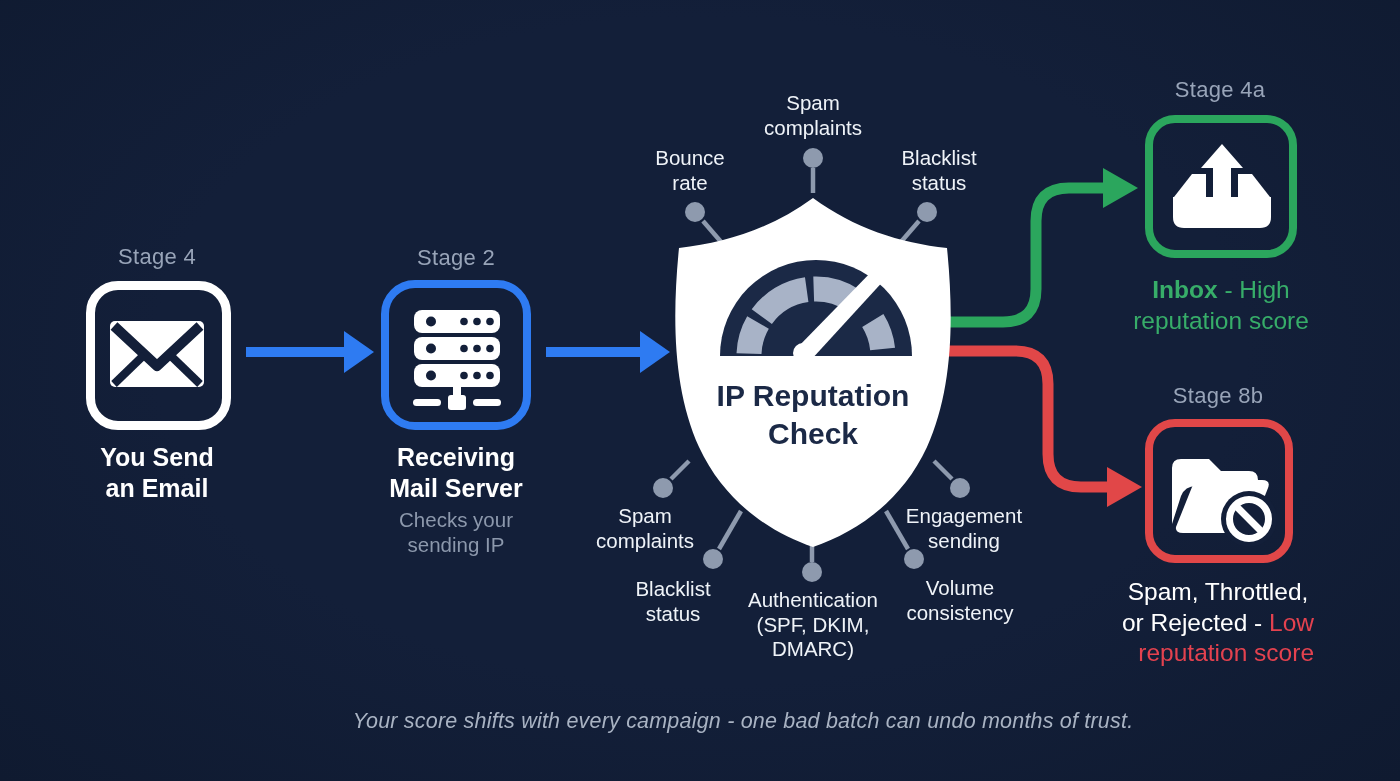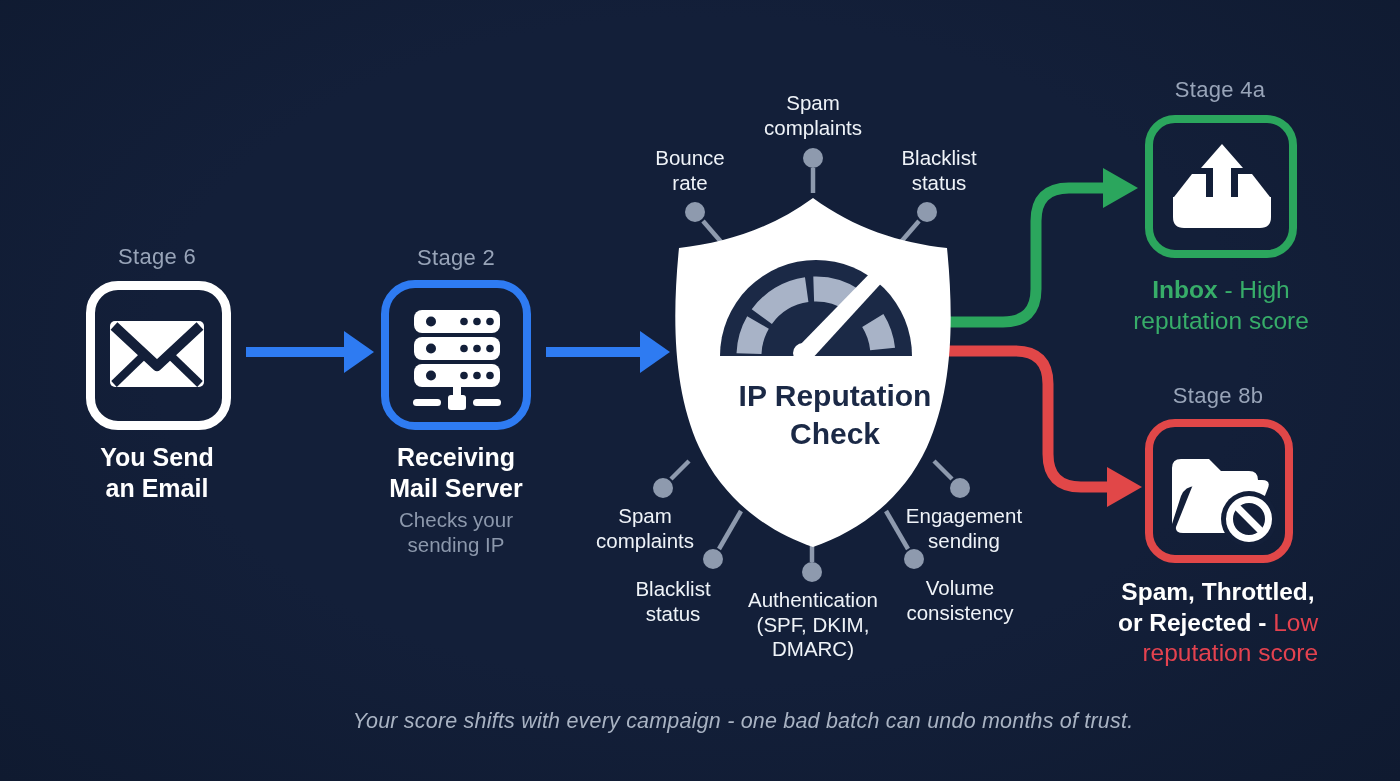--- a/index.html
+++ b/index.html
@@ -14,25 +14,25 @@
   .box{position:absolute;box-sizing:border-box;}
   #stage1-box{left:86px;top:281px;width:145px;height:149px;border:9px solid var(--white);border-radius:32px;}
   #stage2-box{left:381px;top:280px;width:150px;height:150px;border:8px solid var(--blue);border-radius:34px;}
   #stage4a-box{left:1145px;top:115px;width:152px;height:143px;border:8px solid var(--green);border-radius:30px;}
   #stage4b-box{left:1145px;top:419px;width:148px;height:144px;border:8px solid var(--red);border-radius:30px;}
   .t{position:absolute;transform:translateX(-50%);text-align:center;white-space:nowrap;}
   .stage-label{font-size:22px;color:var(--label-gray);letter-spacing:.3px;}
   .caption{font-size:25px;font-weight:bold;color:var(--white);line-height:31px;}
   .subcaption{font-size:20.5px;color:var(--sub-gray);line-height:25px;}
   .factor{font-size:20.5px;color:var(--text-light);line-height:24.5px;}
-  .shield-title{font-size:30px;font-weight:bold;color:var(--gauge-dark);line-height:38px;margin-left:22px;}
+  .shield-title{font-size:30px;font-weight:bold;color:var(--gauge-dark);line-height:38px;}
   .caption4a{font-size:24.5px;color:var(--green-text);line-height:30.5px;}
   .caption4a .b{font-weight:bold;}
   .caption4b{font-size:24.5px;line-height:30.5px;color:var(--red-text);}
-  .caption4b .bw{font-weight:bold;color:var(--white);}
+  .caption4b .bw{font-weight:normal;color:var(--white);}
   .caption4b .rr{color:var(--red-text);font-weight:normal;text-align:right;}
   .footer{font-size:21.5px;font-style:italic;color:var(--footer-gray);letter-spacing:.2px;margin-left:40px;}
 </style>
 </head>
 <body>
 
 <div id="canvas">
 
   <svg width="1400" height="781" viewBox="0 0 1400 781">
 
@@ -155,21 +155,21 @@
       <circle cx="1249" cy="519" r="19.5" fill="none" style="stroke:var(--white)" stroke-width="7"></circle>
       <line x1="1235.5" y1="505.5" x2="1262.5" y2="532.5" style="stroke:var(--white)" stroke-width="7"></line>
     </g>
   </svg>
 
   <div class="box" id="stage1-box"></div>
   <div class="box" id="stage2-box"></div>
   <div class="box" id="stage4a-box"></div>
   <div class="box" id="stage4b-box"></div>
 
-  <div class="t stage-label" style="left:157px;top:244px">Stage 6</div>
+  <div class="t stage-label" style="left:157px;top:244px">Stage 4</div>
   <div class="t stage-label" style="left:456px;top:245px">Stage 2</div>
   <div class="t stage-label" style="left:1220px;top:77px">Stage 4a</div>
   <div class="t stage-label" style="left:1218px;top:383px">Stage 8b</div>
 
   <div class="t caption" style="left:157px;top:442px">
     <div>You Send</div>
     <div>an Email</div>
   </div>
 
   <div class="t caption" style="left:456px;top:442px">

